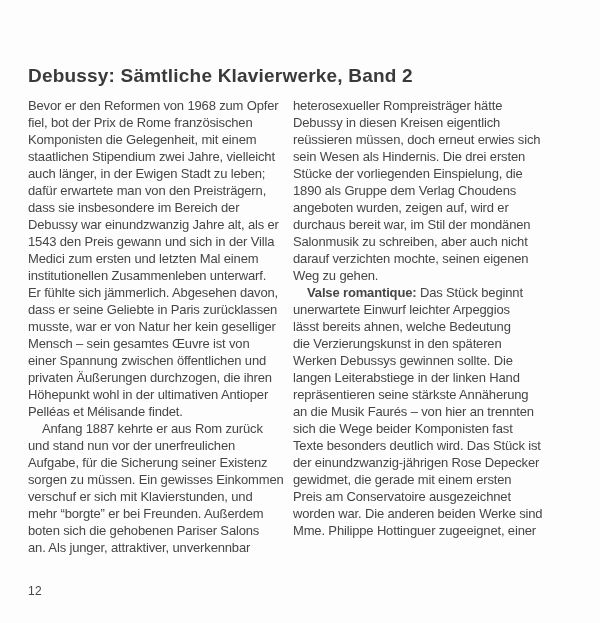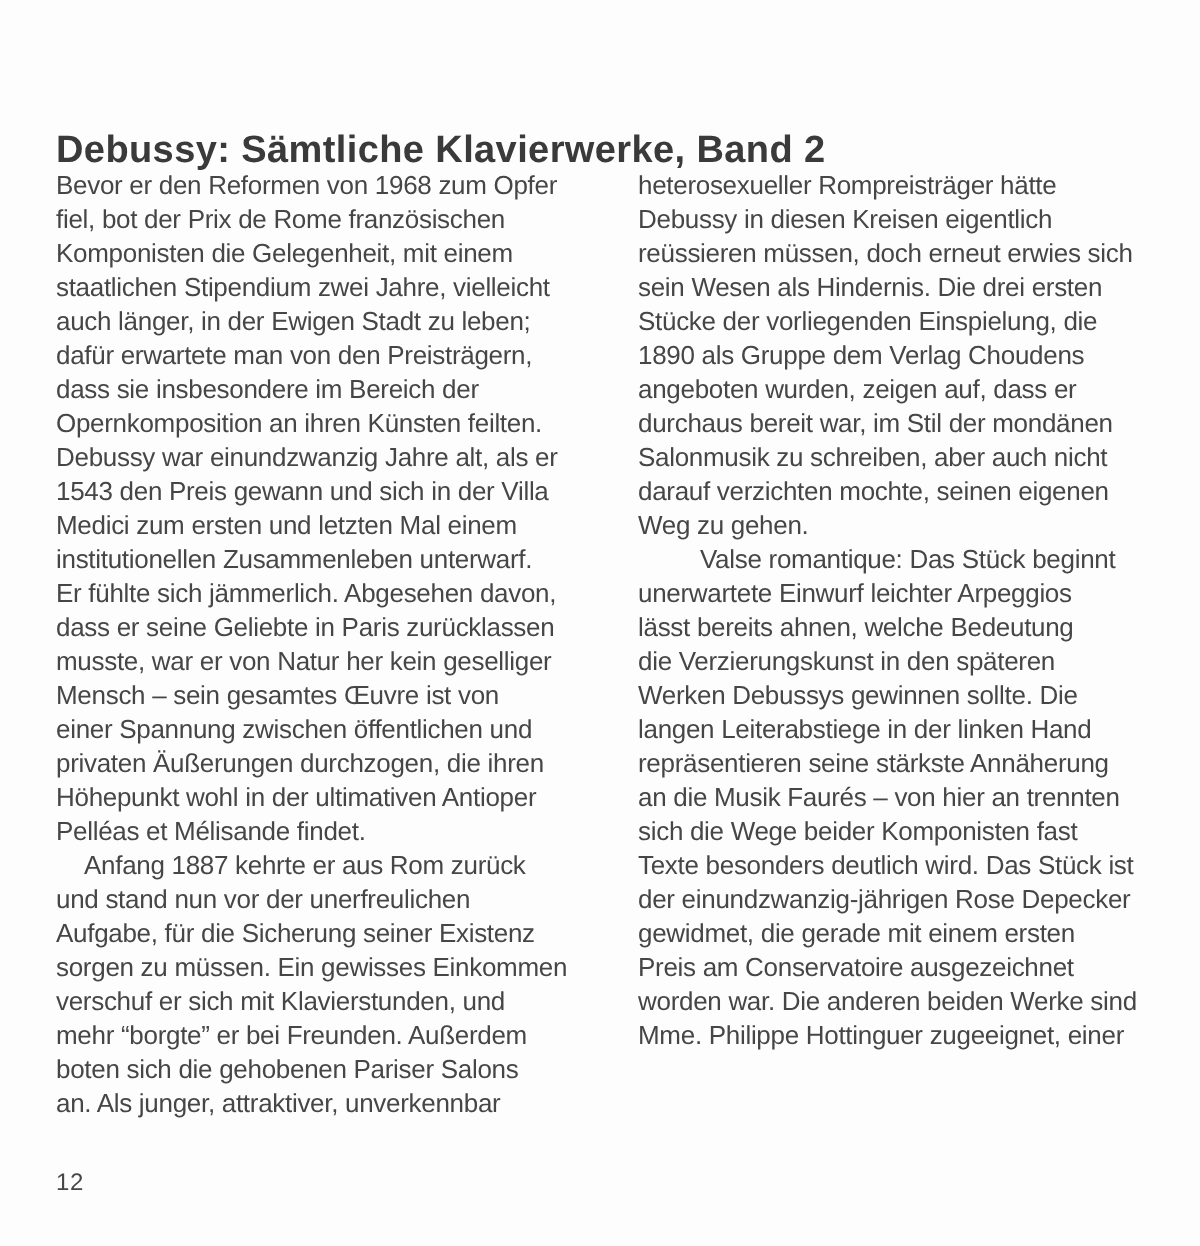--- a/index.html
+++ b/index.html
@@ -24,41 +24,39 @@
     top: 52px;
     font-size: 19px;
     font-weight: bold;
     letter-spacing: 0.2px;
     color: var(--title-color, #3a3a3a);
     white-space: nowrap;
   }
   .columns {
     position: absolute;
     left: 28px;
-    top: 84px;
+    top: 97px;
     width: 556px;
     display: flex;
-    gap: 26px;
-    justify-content: flex-end;
   }
   .column {
     width: 265px;
     flex: 0 0 265px;
   }
   .line {
     font-size: 13px;
     line-height: 17px;
     letter-spacing: -0.15px;
     color: var(--text-color, #454545);
     white-space: nowrap;
   }
   .line.ind {
     padding-left: 14px;
   }
-  .seg-b { font-weight: normal; margin-left: 17px; }
+  .seg-b { font-weight: bold; }
   .seg-i { }
   .page-number {
     position: absolute;
     left: 28px;
     top: 584px;
     font-size: 12px;
     letter-spacing: 0.3px;
     color: var(--text-color, #454545);
     text-align: right;
   }
@@ -70,21 +68,20 @@
   <h1 class="title">Debussy: Sämtliche Klavierwerke, Band 2</h1>
   <div class="columns">
     <div class="column">
         <div class="line"><span>Bevor er den Reformen von 1968 zum Opfer</span></div>
         <div class="line"><span>fiel, bot der Prix de Rome französischen</span></div>
         <div class="line"><span>Komponisten die Gelegenheit, mit einem</span></div>
         <div class="line"><span>staatlichen Stipendium zwei Jahre, vielleicht</span></div>
         <div class="line"><span>auch länger, in der Ewigen Stadt zu leben;</span></div>
         <div class="line"><span>dafür erwartete man von den Preisträgern,</span></div>
         <div class="line"><span>dass sie insbesondere im Bereich der</span></div>
-        <div class="line"><span>Opernkomposition an ihren Künsten feilten.</span></div>
         <div class="line"><span>Debussy war einundzwanzig Jahre alt, als er</span></div>
         <div class="line"><span>1543 den Preis gewann und sich in der Villa</span></div>
         <div class="line"><span>Medici zum ersten und letzten Mal einem</span></div>
         <div class="line"><span>institutionellen Zusammenleben unterwarf.</span></div>
         <div class="line"><span>Er fühlte sich jämmerlich. Abgesehen davon,</span></div>
         <div class="line"><span>dass er seine Geliebte in Paris zurücklassen</span></div>
         <div class="line"><span>musste, war er von Natur her kein geselliger</span></div>
         <div class="line"><span>Mensch – sein gesamtes Œuvre ist von</span></div>
         <div class="line"><span>einer Spannung zwischen öffentlichen und</span></div>
         <div class="line"><span>privaten Äußerungen durchzogen, die ihren</span></div>
@@ -99,21 +96,21 @@
         <div class="line"><span>boten sich die gehobenen Pariser Salons</span></div>
         <div class="line"><span>an. Als junger, attraktiver, unverkennbar</span></div>
       </div>
     <div class="column">
         <div class="line"><span>heterosexueller Rompreisträger hätte</span></div>
         <div class="line"><span>Debussy in diesen Kreisen eigentlich</span></div>
         <div class="line"><span>reüssieren müssen, doch erneut erwies sich</span></div>
         <div class="line"><span>sein Wesen als Hindernis. Die drei ersten</span></div>
         <div class="line"><span>Stücke der vorliegenden Einspielung, die</span></div>
         <div class="line"><span>1890 als Gruppe dem Verlag Choudens</span></div>
-        <div class="line"><span>angeboten wurden, zeigen auf, dass er</span></div>
+        <div class="line"><span>angeboten wurden, zeigen auf, wird er</span></div>
         <div class="line"><span>durchaus bereit war, im Stil der mondänen</span></div>
         <div class="line"><span>Salonmusik zu schreiben, aber auch nicht</span></div>
         <div class="line"><span>darauf verzichten mochte, seinen eigenen</span></div>
         <div class="line"><span>Weg zu gehen.</span></div>
         <div class="line ind"><span class="seg-b">Valse romantique:</span><span> Das Stück beginnt</span></div>
         <div class="line"><span>unerwartete Einwurf leichter Arpeggios</span></div>
         <div class="line"><span>lässt bereits ahnen, welche Bedeutung</span></div>
         <div class="line"><span>die Verzierungskunst in den späteren</span></div>
         <div class="line"><span>Werken Debussys gewinnen sollte. Die</span></div>
         <div class="line"><span>langen Leiterabstiege in der linken Hand</span></div>

